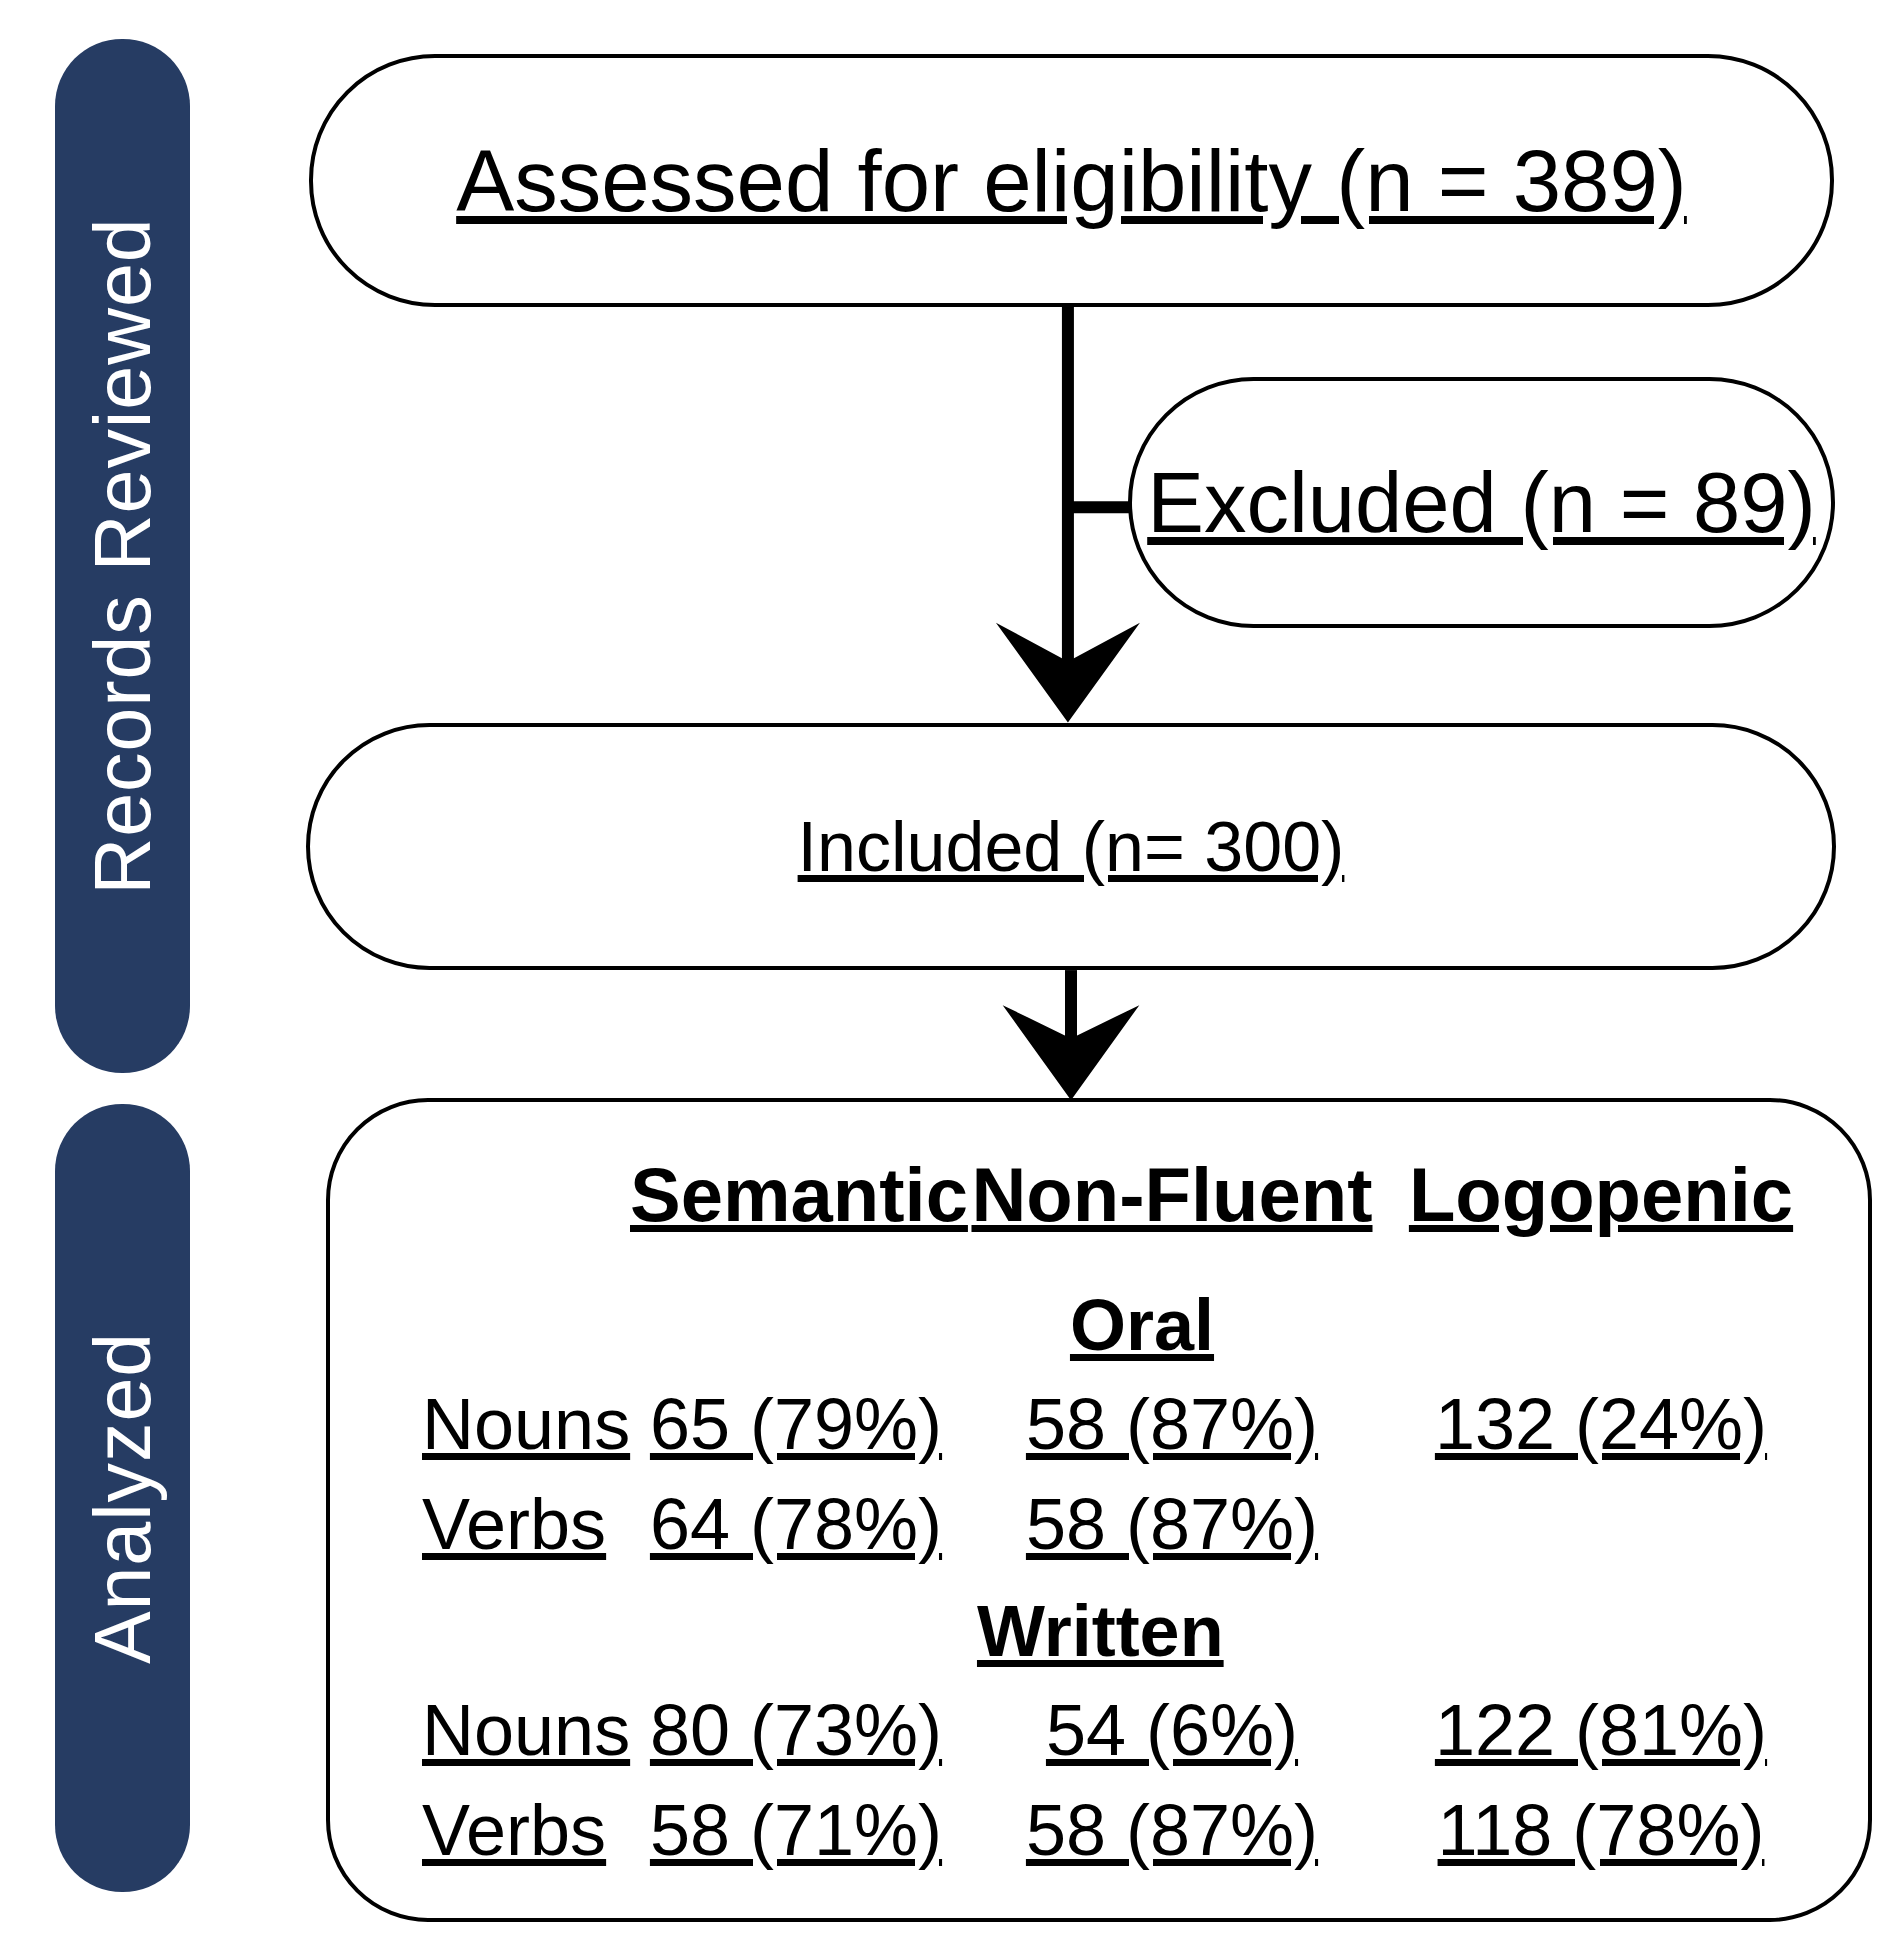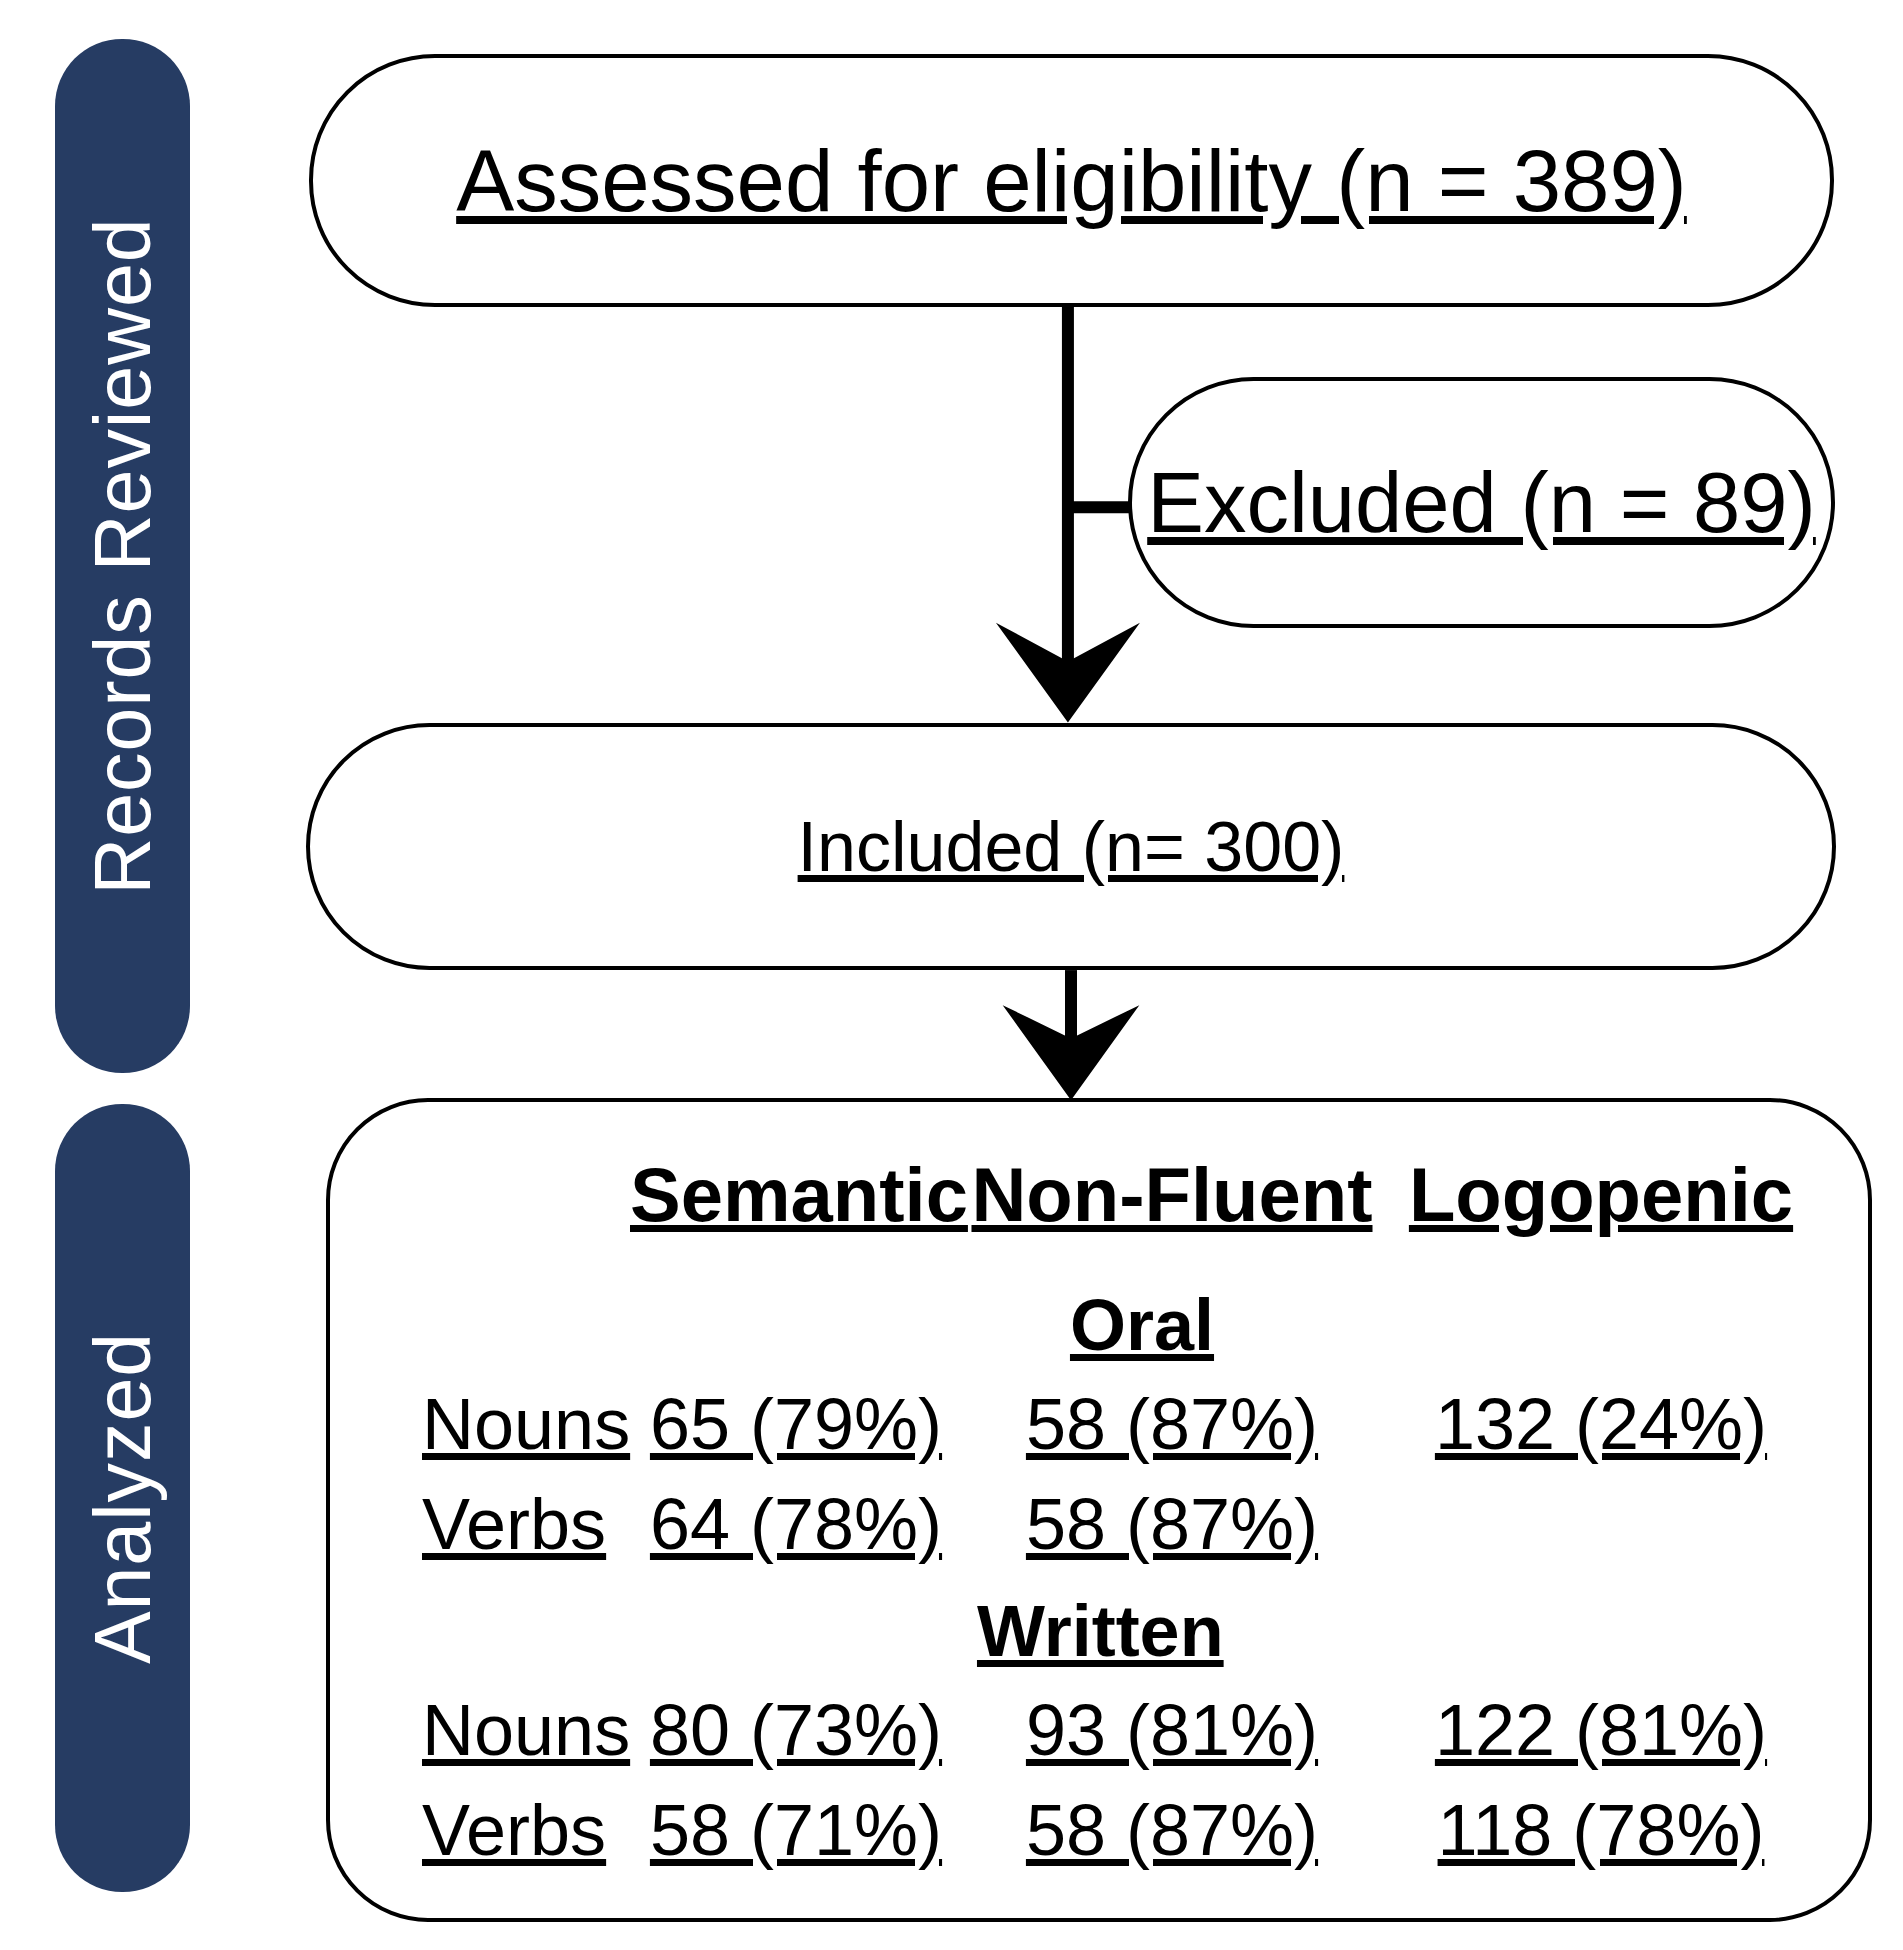--- a/index.html
+++ b/index.html
@@ -147,21 +147,21 @@
       <div class="cell val">132 (24%)</div>
 
       <div class="cell rowlabel">Verbs</div>
       <div class="cell val">64 (78%)</div>
       <div class="cell val">58 (87%)</div>
 
       <div class="cell section section-written">Written</div>
 
       <div class="cell rowlabel">Nouns</div>
       <div class="cell val">80 (73%)</div>
-      <div class="cell val">93 (81%)</div>
+      <div class="cell val">54 (6%)</div>
       <div class="cell val">122 (81%)</div>
 
       <div class="cell rowlabel">Verbs</div>
       <div class="cell val">58 (71%)</div>
       <div class="cell val">58 (87%)</div>
       <div class="cell val">118 (78%)</div>
 
     </div>
   </div>
 

